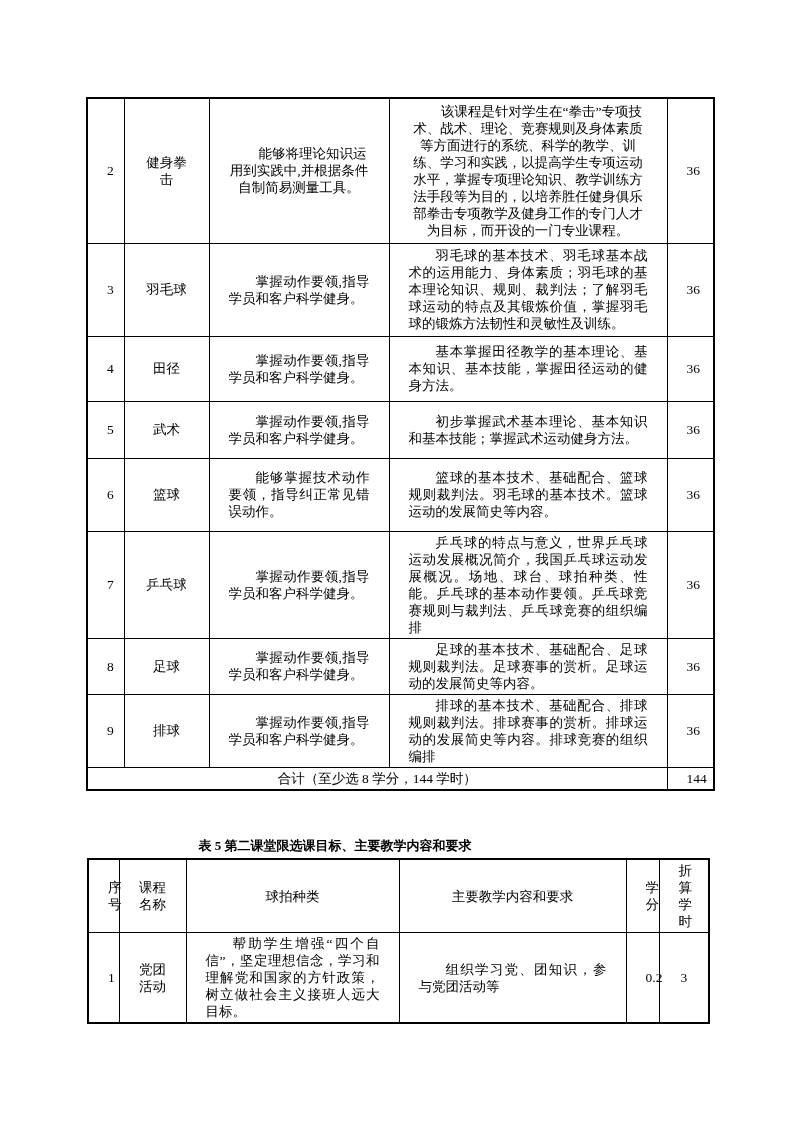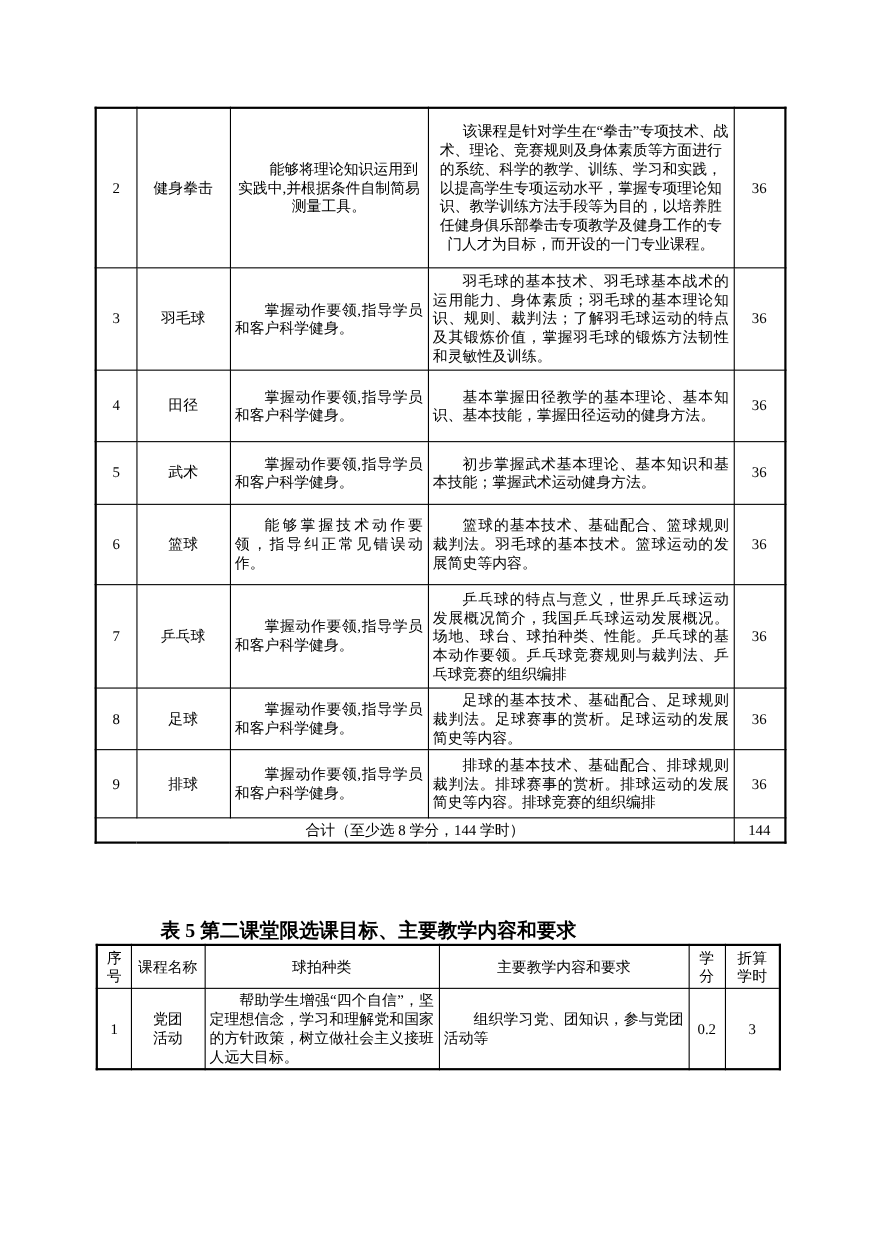--- a/index.html
+++ b/index.html
@@ -5,21 +5,21 @@
   html,body { margin:0; padding:0; background:#e8e8e8; }
   .page {
     position:relative; width:793px; height:1122px; margin:0 auto;
     background:#ffffff; color:#000;
     font-family:"Liberation Serif","DejaVu Serif",serif;
     overflow:hidden;
   }
   table { border-collapse:collapse; table-layout:fixed; background:#fff; }
   .t1 { position:absolute; left:86px; top:97px; width:627px; font-size:13.5px; line-height:17px; border:2px solid #000; }
   .t2 { position:absolute; left:87px; top:858px; width:621px; font-size:13.5px; line-height:17px; border:2px solid #000; }
-  .t1 td, .t2 td, .t2 th { border:1.5px solid #000; padding:2px 4px; vertical-align:middle; }
+  .t1 td, .t2 td, .t2 th { border:1.5px solid #000; padding:2px 19px; vertical-align:middle; }
   .t2 th { font-weight:normal; }
   .c-no, .c-hours, .c-credits { text-align:center; padding:2px 1px; }
   .c-name { text-align:center;margin-top:37px; }
   .c-obj, .c-cnt { text-align:justify; text-indent:2em; }
   .t1 tr:nth-child(1) .c-obj, .t1 tr:nth-child(1) .c-cnt { text-align:center; }
   .t1 tr:nth-child(1) { height:145px; }
   .t1 tr:nth-child(2) { height:93px; }
   .t1 tr:nth-child(3) { height:65px; }
   .t1 tr:nth-child(4) { height:57px; }
   .t1 tr:nth-child(5) { height:73px; }
@@ -30,21 +30,21 @@
   .c-total { text-align:center; }
   .t2 thead tr { height:39px; }
   .t2 tbody tr { height:71px; }
   .wrap2 { white-space:pre-line; text-align:center; }
   .section-heading {
     position:absolute; left:138px; top:805px; margin:0;
     font-size:14.5px; font-weight:bold; line-height:19px;
   }
   .table-caption {
     position:absolute; left:85px; top:838px; width:500px;
-    text-align:center; font-size:18px; font-weight:bold; line-height:16px;
+    text-align:center; font-size:13px; font-weight:bold; line-height:16px;
   }
 </style>
 </head>
 <body>
 
 <div class="page">
 
   <table class="t1">
     <colgroup>
       <col style="width:37px">

